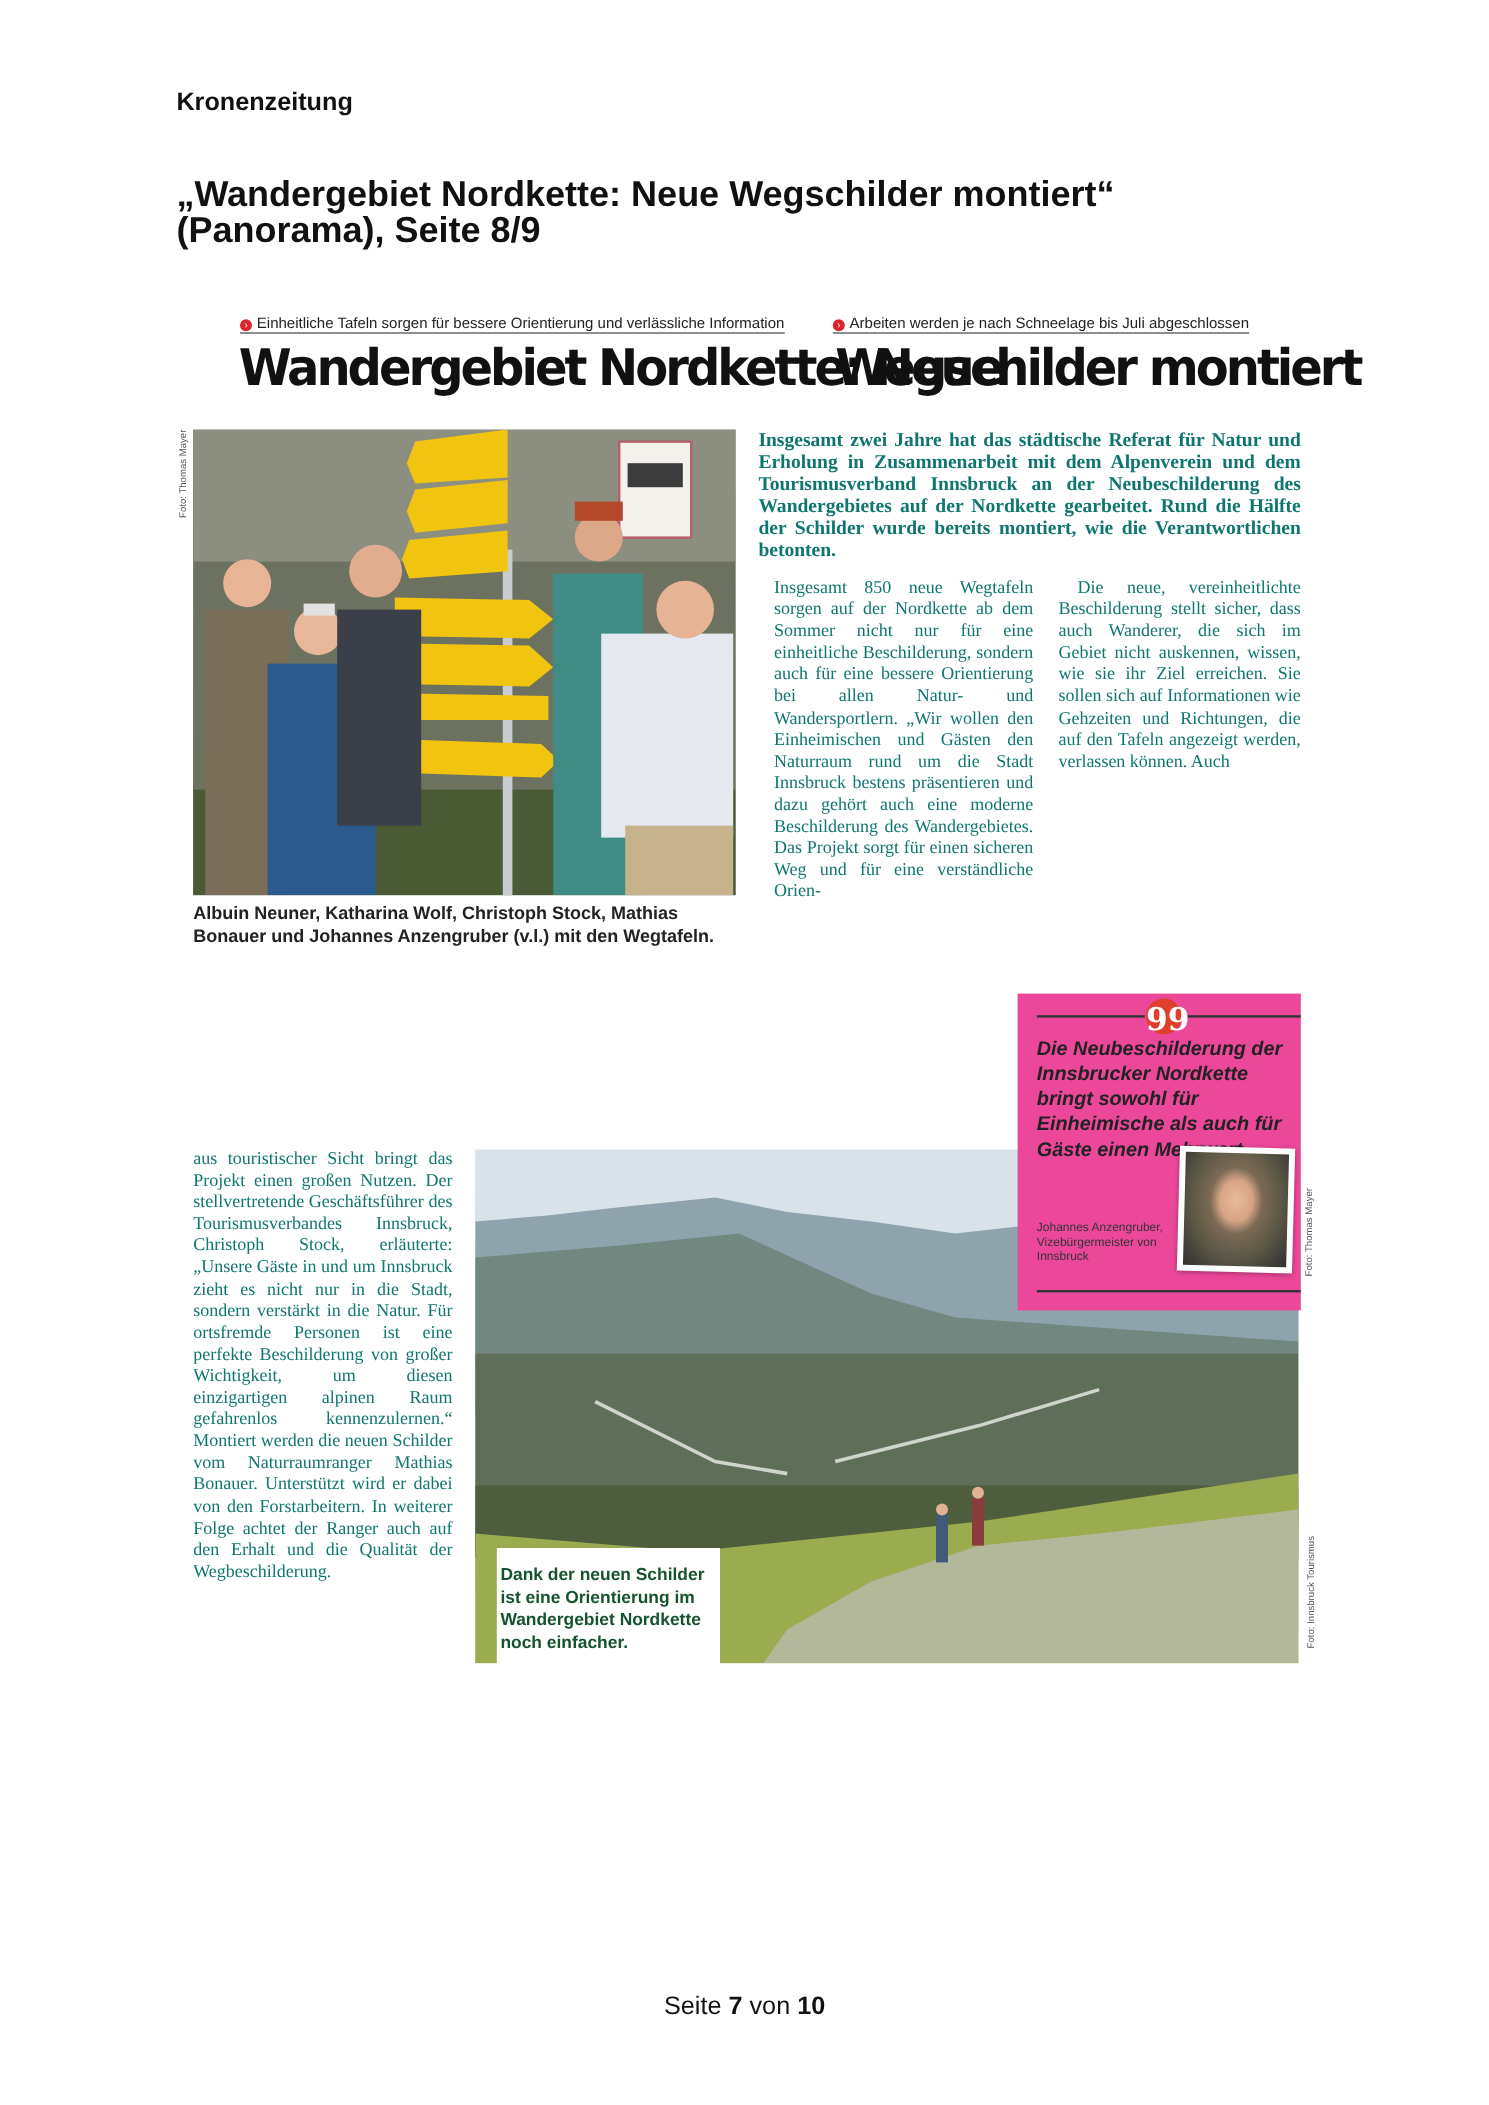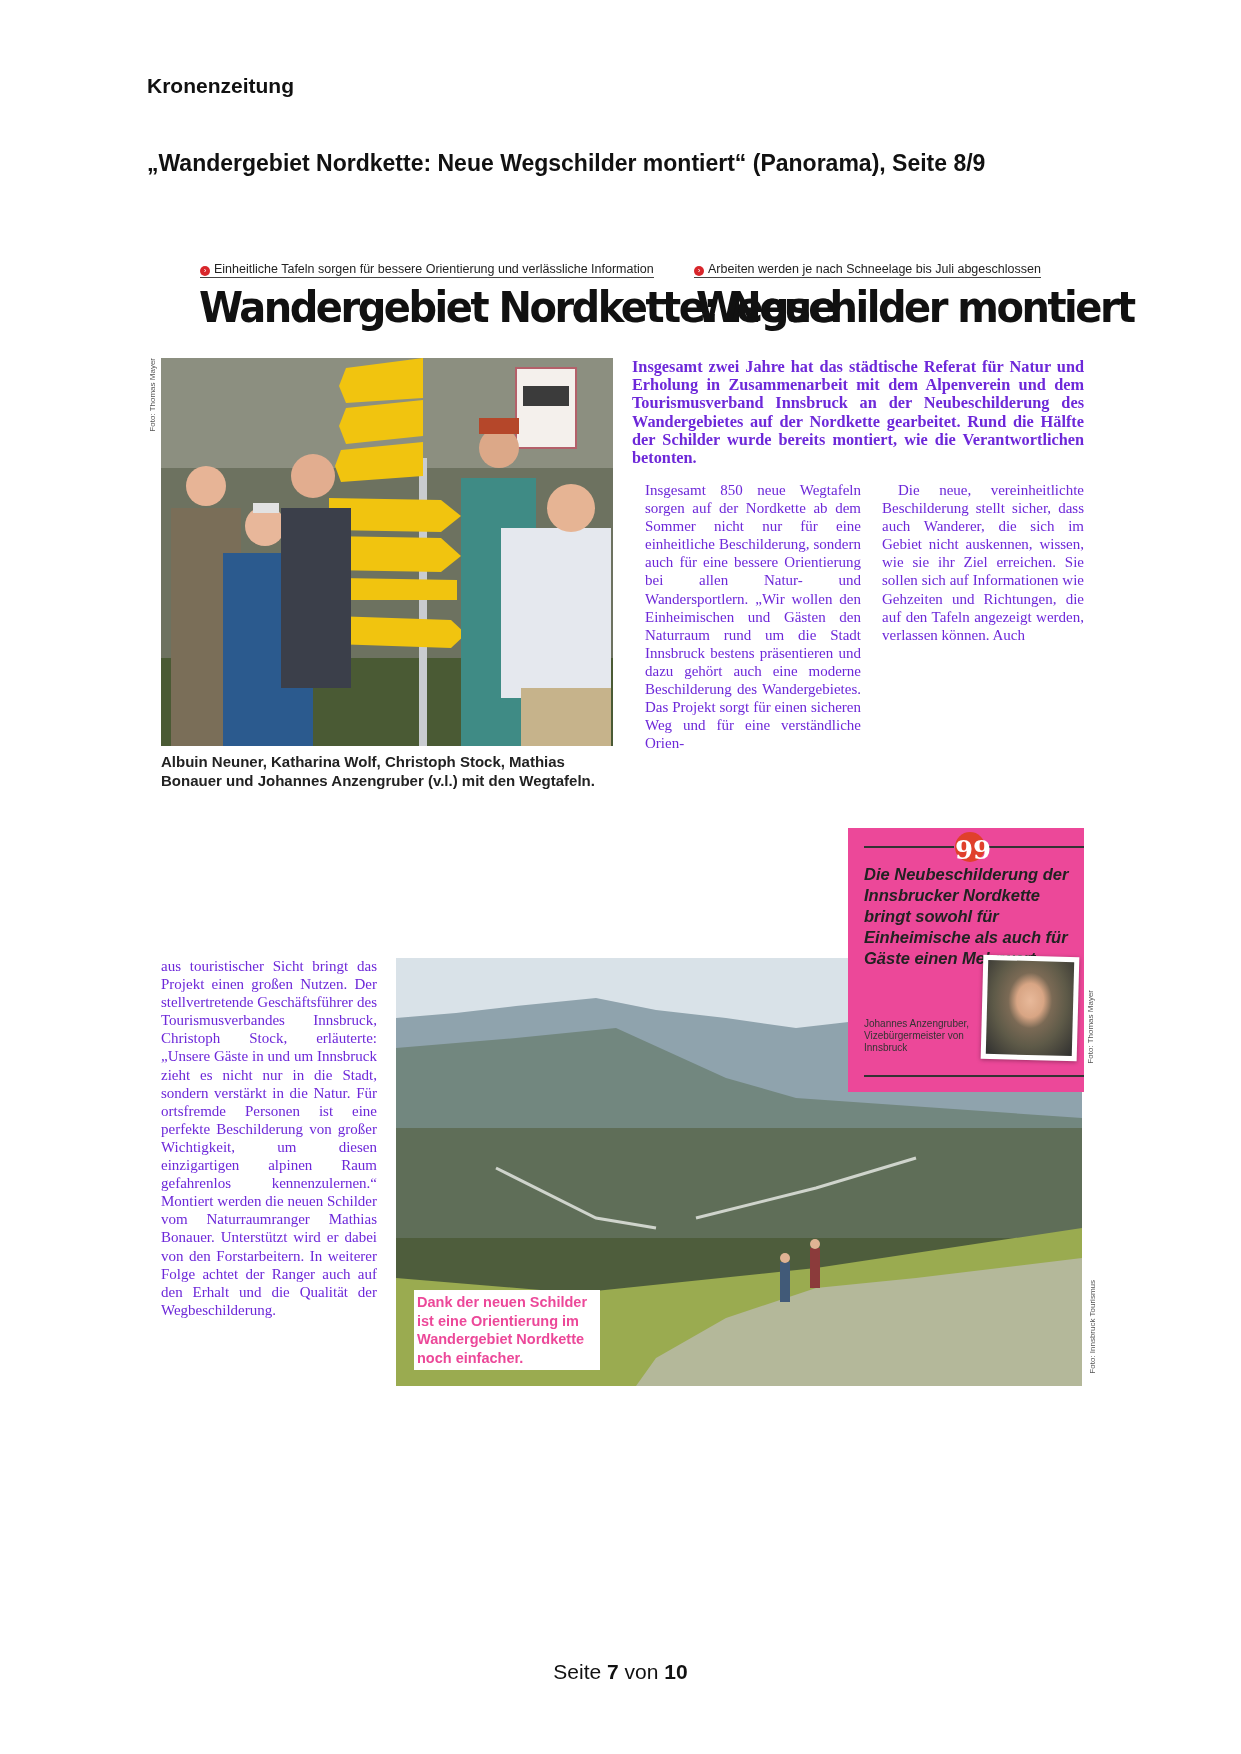--- a/index.html
+++ b/index.html
@@ -1,34 +1,34 @@
 <!DOCTYPE html>
 <html><head>
 <meta charset="utf-8">
 <style>
   html, body { margin:0; padding:0; background:#ffffff; }
   body { width:1241px; height:1754px; position:relative; overflow:hidden; font-family:"Liberation Sans", sans-serif; color:#111; }
   .abs { position:absolute; }
   #source { left:147px; top:74px; font-size:21px; font-weight:bold; }
-  #doctitle { left:147px; top:148px; width:960px; font-size:23px; font-weight:bold; line-height:30px; }
+  #doctitle { left:147px; top:148px; width:960px; font-size:30px; font-weight:bold; line-height:30px; }
   .kicker { top:262px; font-family:"Liberation Sans", sans-serif; font-size:12.5px; color:#222; border-bottom:1px solid #444; padding-bottom:1px; white-space:nowrap; }
   .kicker .bullet { display:inline-block; width:10px; height:10px; border-radius:50%; background:#d8262b; color:#fff; font-size:8px; line-height:10px; text-align:center; margin-right:4px; vertical-align:0px; }
   .headline { top:284px; font-family:"DejaVu Sans", sans-serif; font-weight:bold; font-size:40px; line-height:44px; letter-spacing:-2.5px; color:#111; transform:scaleY(1.05); transform-origin:top left; white-space:nowrap; }
   .photo { overflow:hidden; }
   #photo1 { left:161px; top:358px; width:452px; height:388px; background:linear-gradient(180deg,#8a8f7a 0%,#6f7560 30%,#5a5f4a 60%,#4c5a3a 100%); }
   .credit { font-size:8px; color:#555; writing-mode:vertical-rl; transform:rotate(180deg); white-space:nowrap; }
-  .serif { font-family:"Liberation Serif", serif; color:#6d28d9; text-align:justify; }
+  .serif { font-family:"Liberation Serif", serif; color:#0f766e; text-align:justify; }
   #lead { left:632px; top:358px; width:452px; font-size:16.3px; font-weight:bold; line-height:18.2px; }
   .col { font-size:15px; line-height:18.1px; }
   #col1 { left:632px; top:481px; width:216px;margin-left:13px; }
   #col2 { left:866px; top:481px; width:218px; }
   #col3 { left:161px; top:957px; width:216px; }
   #caption1 { left:161px; top:752px; width:460px; font-size:15px; font-weight:bold; line-height:19px; color:#222; }
   #photo2 { left:396px; top:958px; width:686px; height:428px; background:linear-gradient(180deg,#dfe6ea 0%,#c9d5dc 14%,#8b9ea8 22%,#7d8e8a 32%,#6a7a62 45%,#5d6a4e 58%,#4f5e3c 70%,#8fa04a 82%,#a6b25a 100%); }
-  #caption2 { left:414px; top:1290px; width:180px; background:#fff; font-size:14.5px; font-weight:bold; line-height:18.5px; color:#ec4899; padding:3px 3px; }
+  #caption2 { left:414px; top:1290px; width:180px; background:#fff; font-size:14.5px; font-weight:bold; line-height:18.5px; color:#14532d; padding:14px 3px; }
   #quotebox { left:848px; top:828px; width:236px; height:264px; background:#ec4899; }
   .qline { top:18px; height:2px; background:#333; }
   #qmark { left:107px; top:4px; width:30px; height:30px; border-radius:50%; background:#e0402b; color:#fff; font-family:"DejaVu Serif", serif; font-weight:bold; font-size:26px; line-height:36px; text-align:center; }
   #quotetext { left:16px; top:36px; width:220px; font-size:16.5px; font-style:italic; font-weight:bold; line-height:21px; color:#222; }
   #qattr { left:16px; top:190px; width:120px; font-size:10px; line-height:12px; color:#333; }
   #portrait { left:134px; top:128px; width:96px; height:104px; background:#fff; box-shadow:0 1px 4px rgba(0,0,0,0.35); transform:rotate(1.5deg); }
   #portrait .face { position:absolute; left:5px; top:5px; right:5px; bottom:5px; background:radial-gradient(ellipse at 50% 42%, #e8b99a 0%, #d8a584 22%, #7b6a55 36%, #5e5a48 60%, #2f2f2f 100%); }
   #qbottom { left:16px; top:247px; width:220px; height:2px; background:#333; }
   #pager { left:0; width:1241px; top:1660px; text-align:center; font-size:21px; }
 </style>

